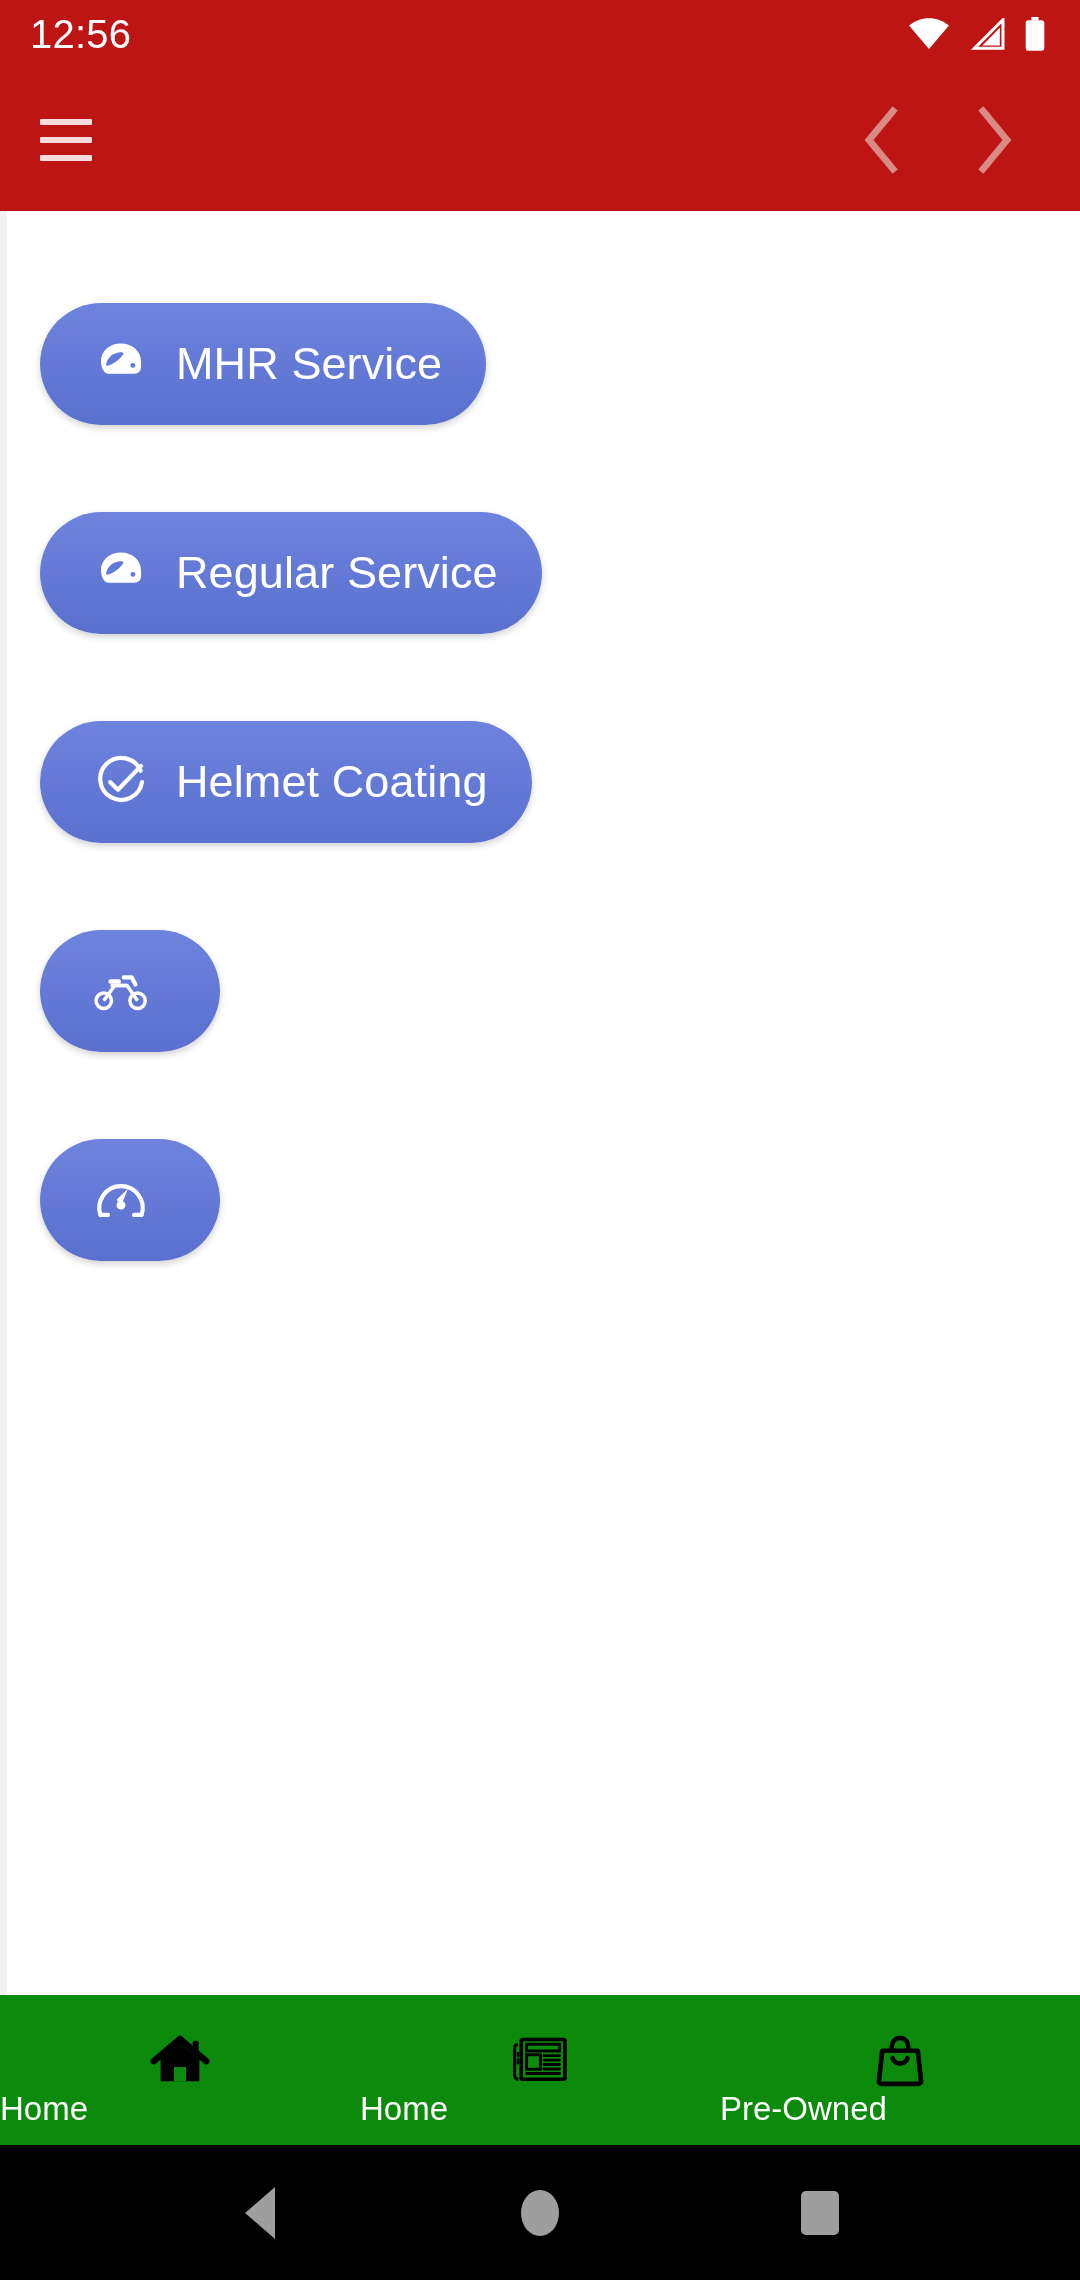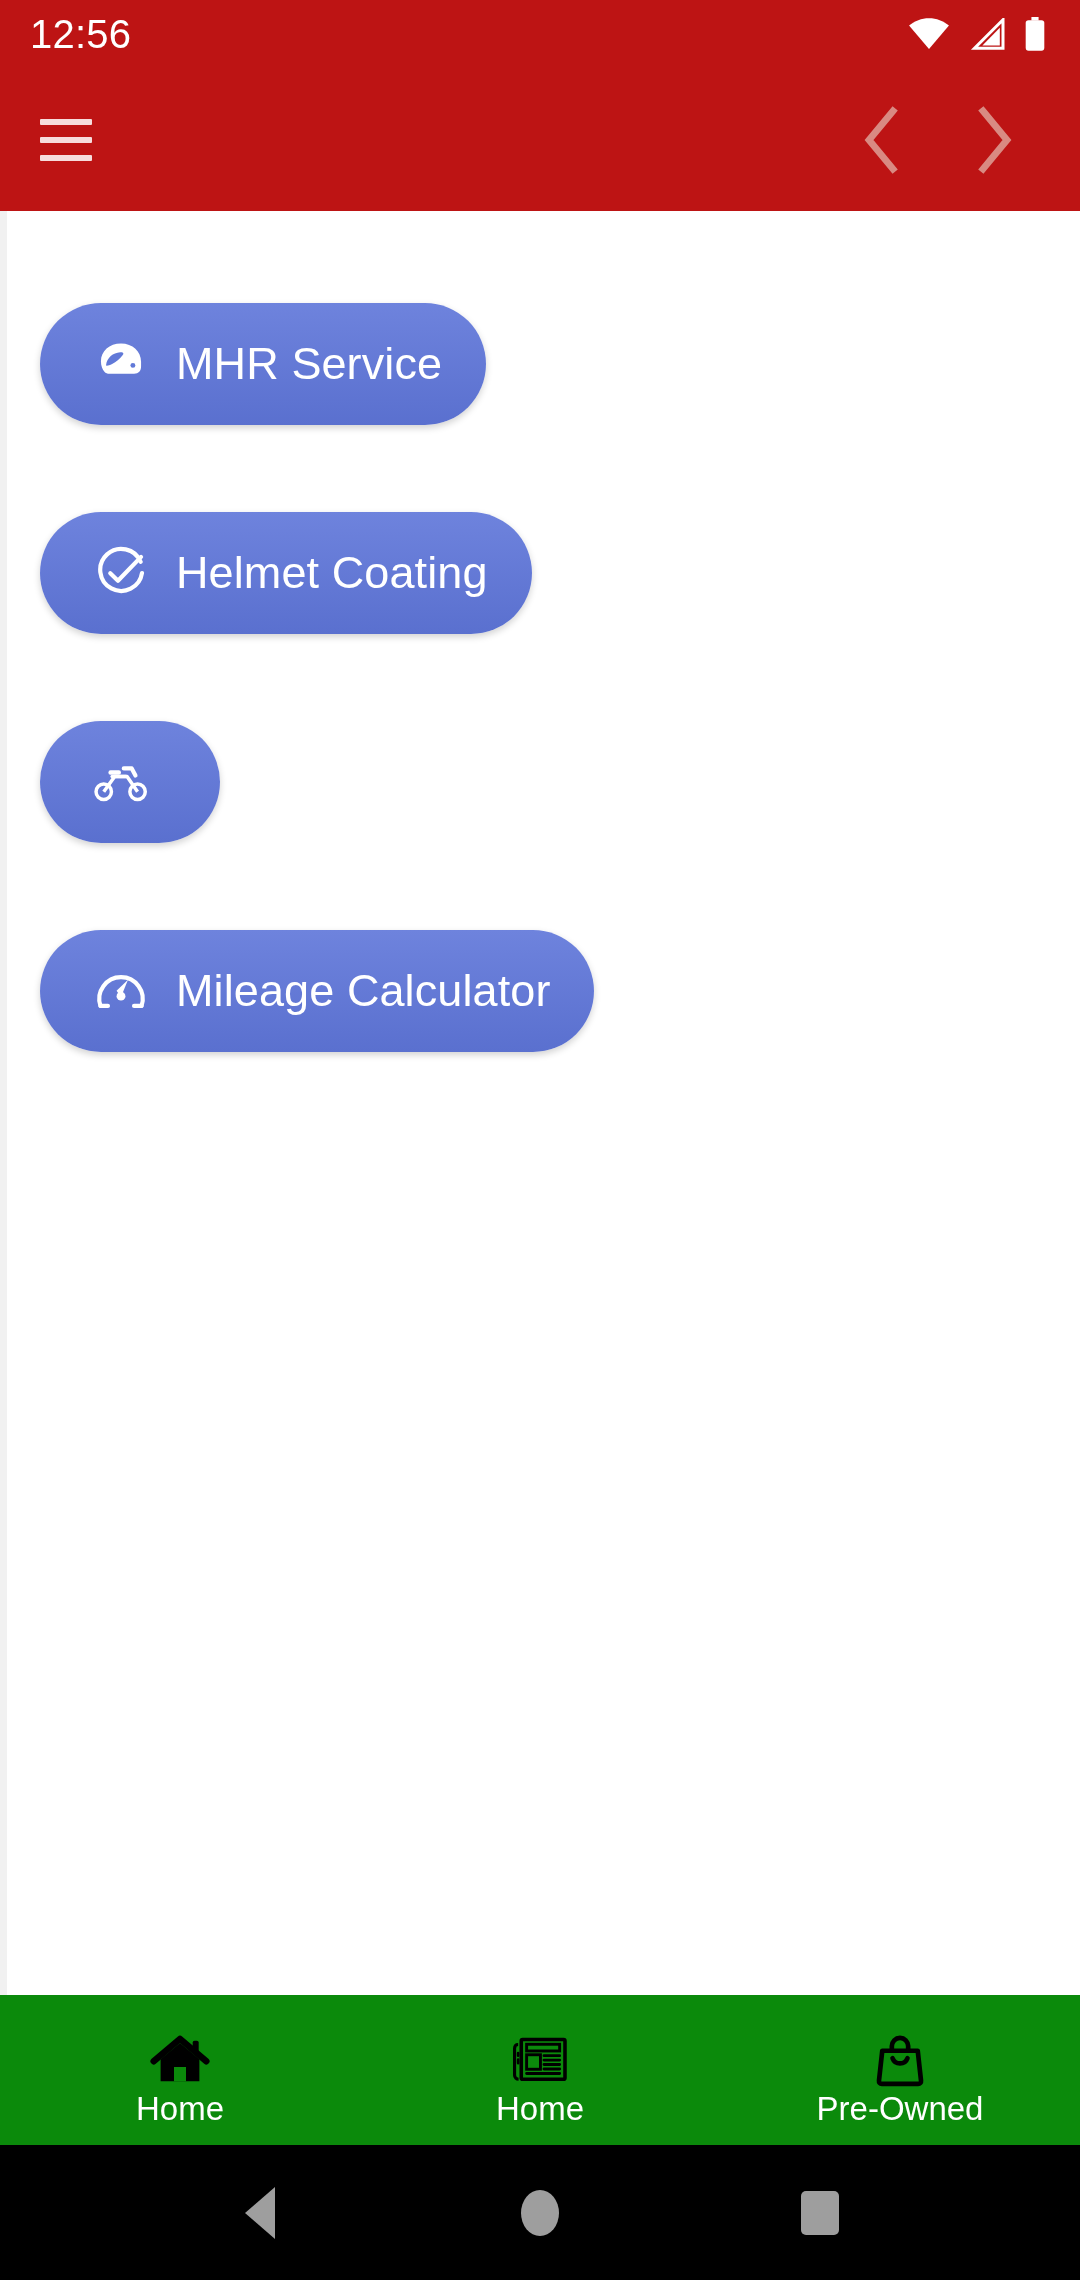--- a/index.html
+++ b/index.html
@@ -105,21 +105,21 @@
 
   
   .bottom-nav {
     height:150px; flex:0 0 150px;
     background:#0b8a0b;
     display:flex; align-items:stretch;
   }
   .nav-item {
     flex:1 1 0;
     display:flex; flex-direction:column;
-    align-items:center; justify-content:center;
+    justify-content:center;
     cursor:pointer;
     padding-top:14px;
   }
   .nav-item-icon {
     height:62px;
     display:flex; align-items:center; justify-content:center;
   }
   .nav-item-icon svg { display:block; }
   .nav-item-label {
     color:#ffffff;
@@ -211,20 +211,30 @@
       <span class="pill-icon">
         <svg width="56" height="56" viewBox="0 0 24 24">
           <path d="M12 3.2c-5 0-8.6 3.3-8.6 7.6 0 1.9.6 3.4 1.5 4.5.5.6 1.3.9 2.1.9h10.6c2 0 3-1.2 3-3.2V11c0-4.4-3.6-7.8-8.6-7.8z" fill="#ffffff"></path>
           <path d="M5.6 12.4c.4-3 2.9-5.2 6.1-5.4 1.3-.1 1.7.5.9 1.4-1.2 1.4-2.6 2.7-4.4 3.6-1.4.7-2.7 1-2.6.4z" fill="#6179d8"></path>
           <circle cx="17.1" cy="12.6" r="1.05" fill="#6179d8"></circle>
         </svg>
       </span>
       <span class="pill-label">MHR Service</span>
     </div>
 
+    <div class="pill">
+      <span class="pill-icon">
+        <svg width="56" height="56" viewBox="0 0 24 24">
+          <path d="M12 3.2c-5 0-8.6 3.3-8.6 7.6 0 1.9.6 3.4 1.5 4.5.5.6 1.3.9 2.1.9h10.6c2 0 3-1.2 3-3.2V11c0-4.4-3.6-7.8-8.6-7.8z" fill="#ffffff"></path>
+          <path d="M5.6 12.4c.4-3 2.9-5.2 6.1-5.4 1.3-.1 1.7.5.9 1.4-1.2 1.4-2.6 2.7-4.4 3.6-1.4.7-2.7 1-2.6.4z" fill="#6179d8"></path>
+          <circle cx="17.1" cy="12.6" r="1.05" fill="#6179d8"></circle>
+        </svg>
+      </span>
+      <span class="pill-label">Regular Service</span>
+    </div>
 
     <div class="pill">
       <span class="pill-icon">
         <svg width="56" height="56" viewBox="0 0 24 24">
           <path d="M20.4 7.2A9 9 0 1 0 21 12" fill="none" stroke="#ffffff" stroke-width="1.8" stroke-linecap="round"></path>
           <path d="M7.4 12.1 L10.7 15.3 L20.6 5.1" fill="none" stroke="#ffffff" stroke-width="1.8" stroke-linecap="round" stroke-linejoin="round"></path>
         </svg>
       </span>
       <span class="pill-label">Helmet Coating</span>
     </div>
@@ -244,21 +254,20 @@
 
     <div class="pill">
       <span class="pill-icon">
         <svg width="56" height="56" viewBox="0 0 24 24">
           <path d="M3.2 18.4 A9.3 9.3 0 1 1 20.8 18.4" fill="none" stroke="#ffffff" stroke-width="1.8" stroke-linecap="round"></path>
           <path d="M3.2 18.4 L6.4 18.4 M17.6 18.4 L20.8 18.4" stroke="#ffffff" stroke-width="1.8" stroke-linecap="round"></path>
           <path d="M12 14.6 L15.0 7.2 L10.1 11.9 Z" fill="#ffffff"></path>
           <circle cx="12" cy="14.2" r="1.9" fill="#ffffff"></circle>
         </svg>
       </span>
-      <span class="pill-label">Mileage Calculator</span>
     </div>
 
   </div>
 
   <div class="bottom-nav">
 
     <div class="nav-item">
       <span class="nav-item-icon">
         <svg width="60" height="56" viewBox="0 0 26 24">
           <path d="M1.6 12.1 L13 2.4 L24.4 12.1" fill="none" stroke="#000000" stroke-width="2.8" stroke-linecap="round" stroke-linejoin="round"></path>

